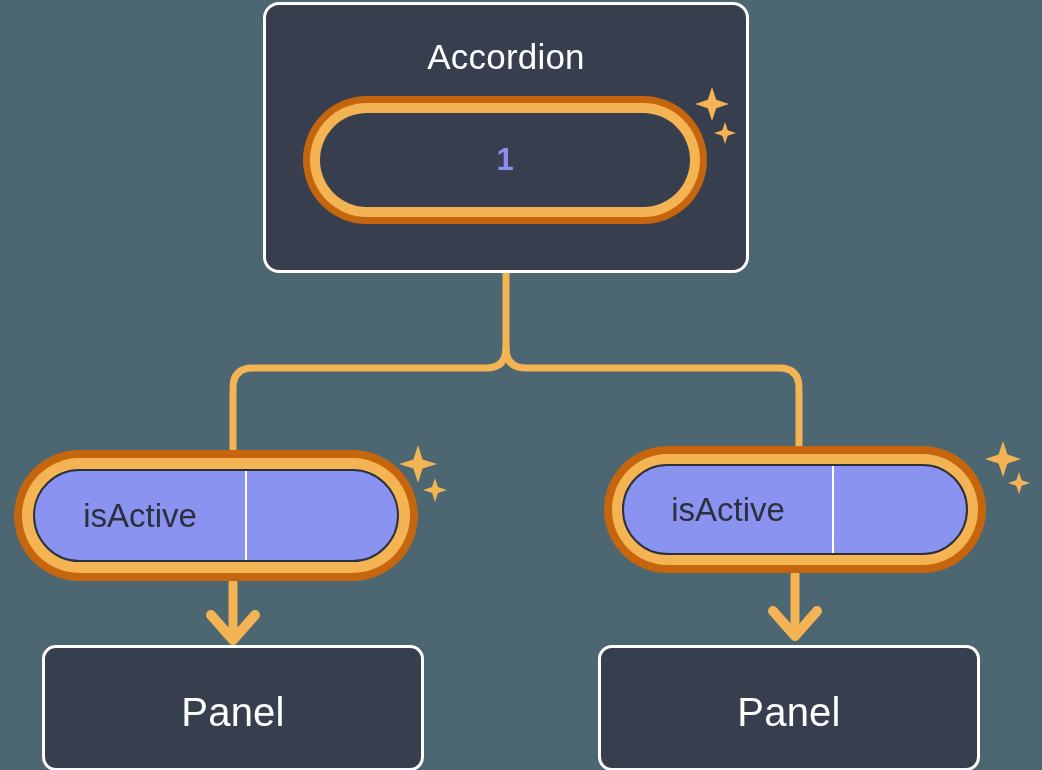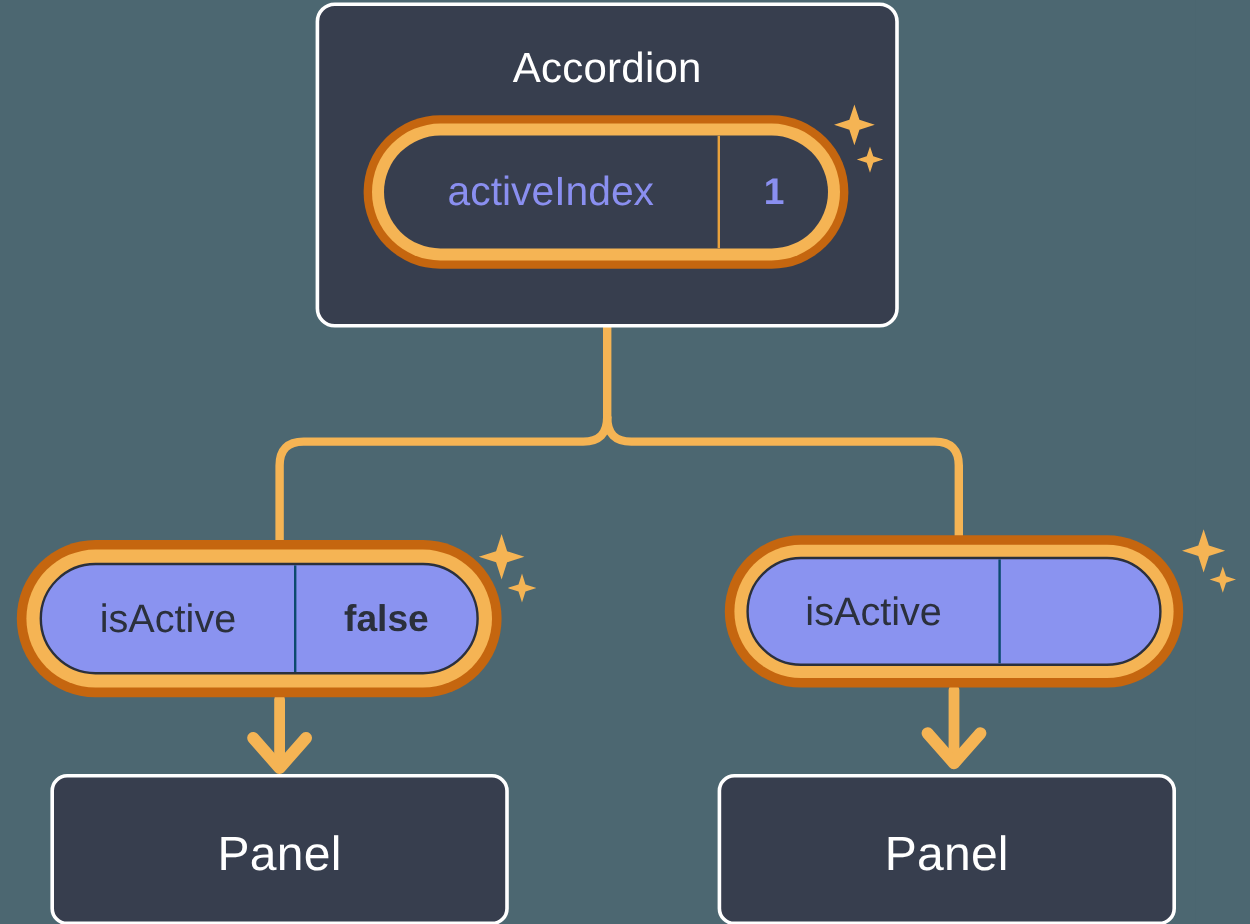--- a/index.html
+++ b/index.html
@@ -142,21 +142,21 @@
 
   
   .pill-purple .pill-body {
     background: #8a93f0;
     border: 2px solid #2b303c;
   }
   .pill-purple .pill-key {
     color: #2b303c;
     font-size: 33px;
     font-weight: 400;
-    border-right: 2px solid #0c4a6e;
+    border-right: 2px solid #ffffff;
   }
   .pill-purple .pill-val {
     flex: 1;
     color: #2b303c;
     font-size: 31px;
     font-weight: 700;
   }
 
   #pill-isactive-left .pill-outer {
     left: 14px; top: 450px; width: 404px; height: 131px;
@@ -211,38 +211,36 @@
   </svg>
 
   <div class="card" id="card-accordion">
     <div class="card-title">Accordion</div>
   </div>
 
   <div class="pill" id="pill-activeindex">
     <div class="pill-outer"></div>
     <div class="pill-mid"></div>
     <div class="pill-body">
-      <div class="pill-key">activeIndex</div>
       <div class="pill-val">1</div>
     </div>
   </div>
 
   <svg class="sparkle" style="left:692px; top:84px;" width="40" height="40" viewBox="0 0 40 40">
     <path d="M20 3 L24.2 15.8 L37 20 L24.2 24.2 L20 37 L15.8 24.2 L3 20 L15.8 15.8 Z" fill="#f5b454"></path>
   </svg>
   <svg class="sparkle" style="left:712px; top:120px;" width="26" height="26" viewBox="0 0 26 26">
     <path d="M13 2 L15.7 10.3 L24 13 L15.7 15.7 L13 24 L10.3 15.7 L2 13 L10.3 10.3 Z" fill="#f5b454"></path>
   </svg>
 
   <div class="pill pill-purple" id="pill-isactive-left">
     <div class="pill-outer"></div>
     <div class="pill-mid"></div>
     <div class="pill-body">
       <div class="pill-key">isActive</div>
-      <div class="pill-val">false</div>
     </div>
   </div>
 
   <svg class="sparkle" style="left:396px; top:442px;" width="44" height="44" viewBox="0 0 44 44">
     <path d="M22 3 L26.6 17.4 L41 22 L26.6 26.6 L22 41 L17.4 26.6 L3 22 L17.4 17.4 Z" fill="#f5b454"></path>
   </svg>
   <svg class="sparkle" style="left:421px; top:476px;" width="28" height="28" viewBox="0 0 28 28">
     <path d="M14 2 L16.9 11.1 L26 14 L16.9 16.9 L14 26 L11.1 16.9 L2 14 L11.1 11.1 Z" fill="#f5b454"></path>
   </svg>
 

